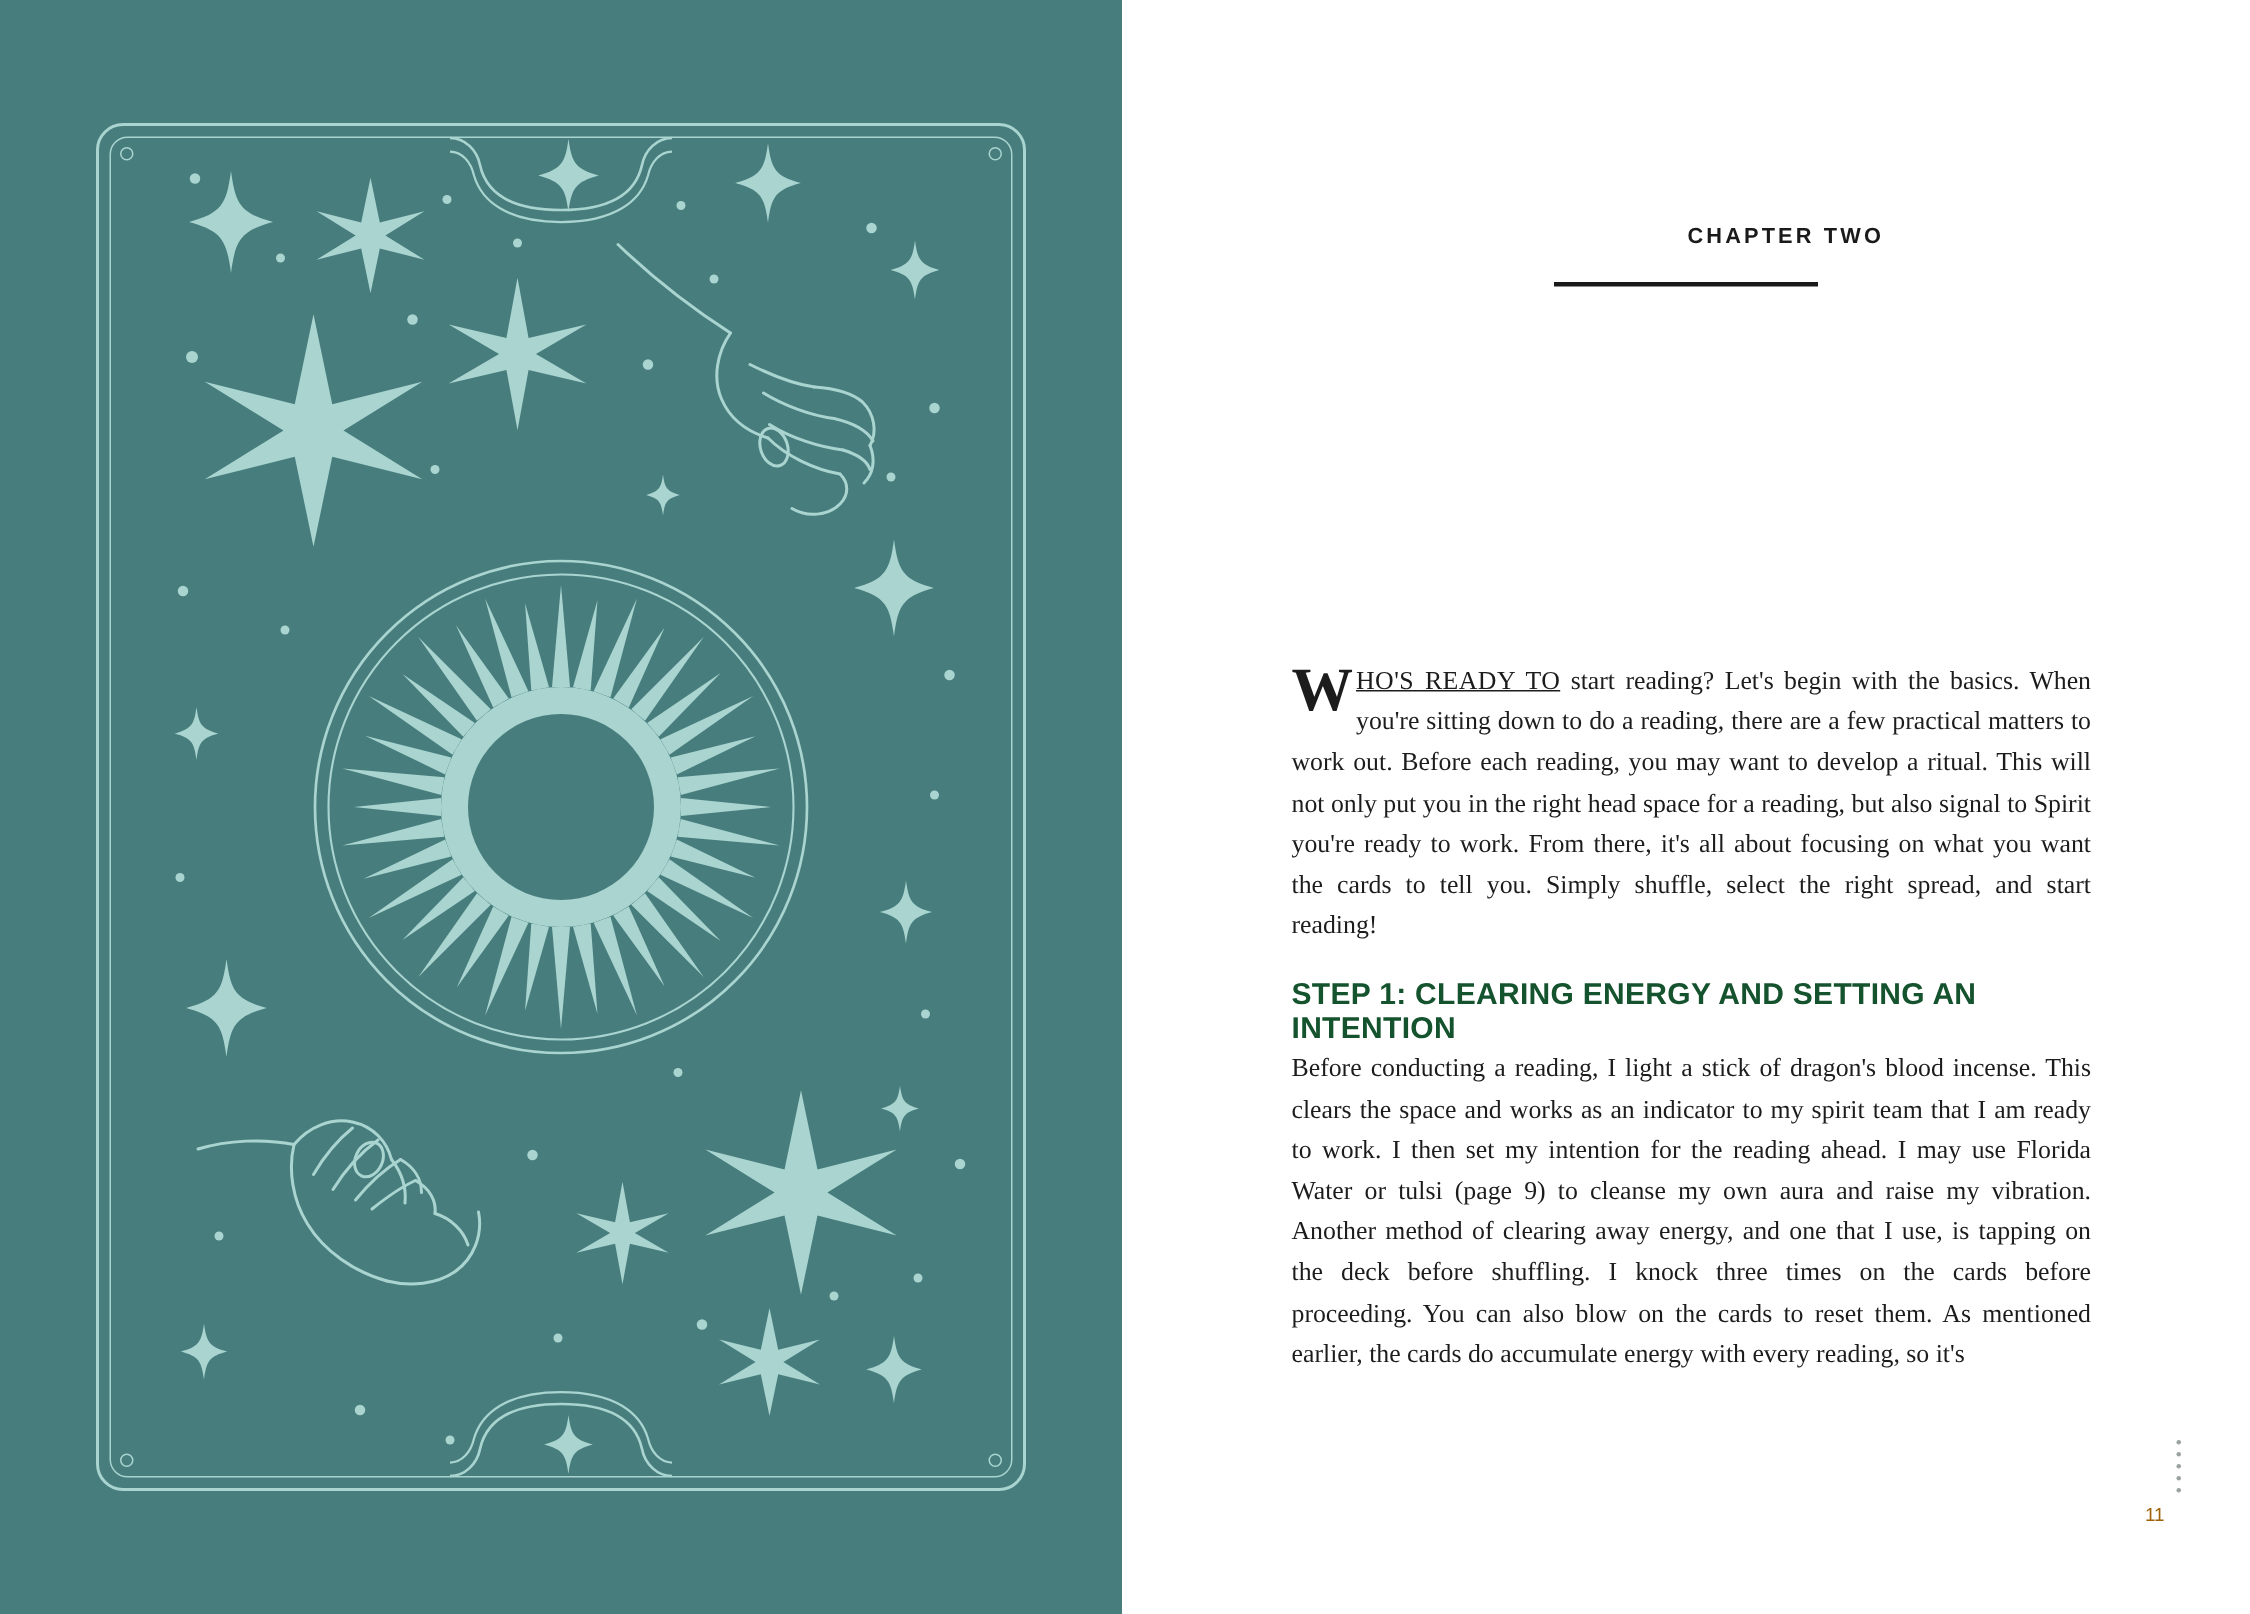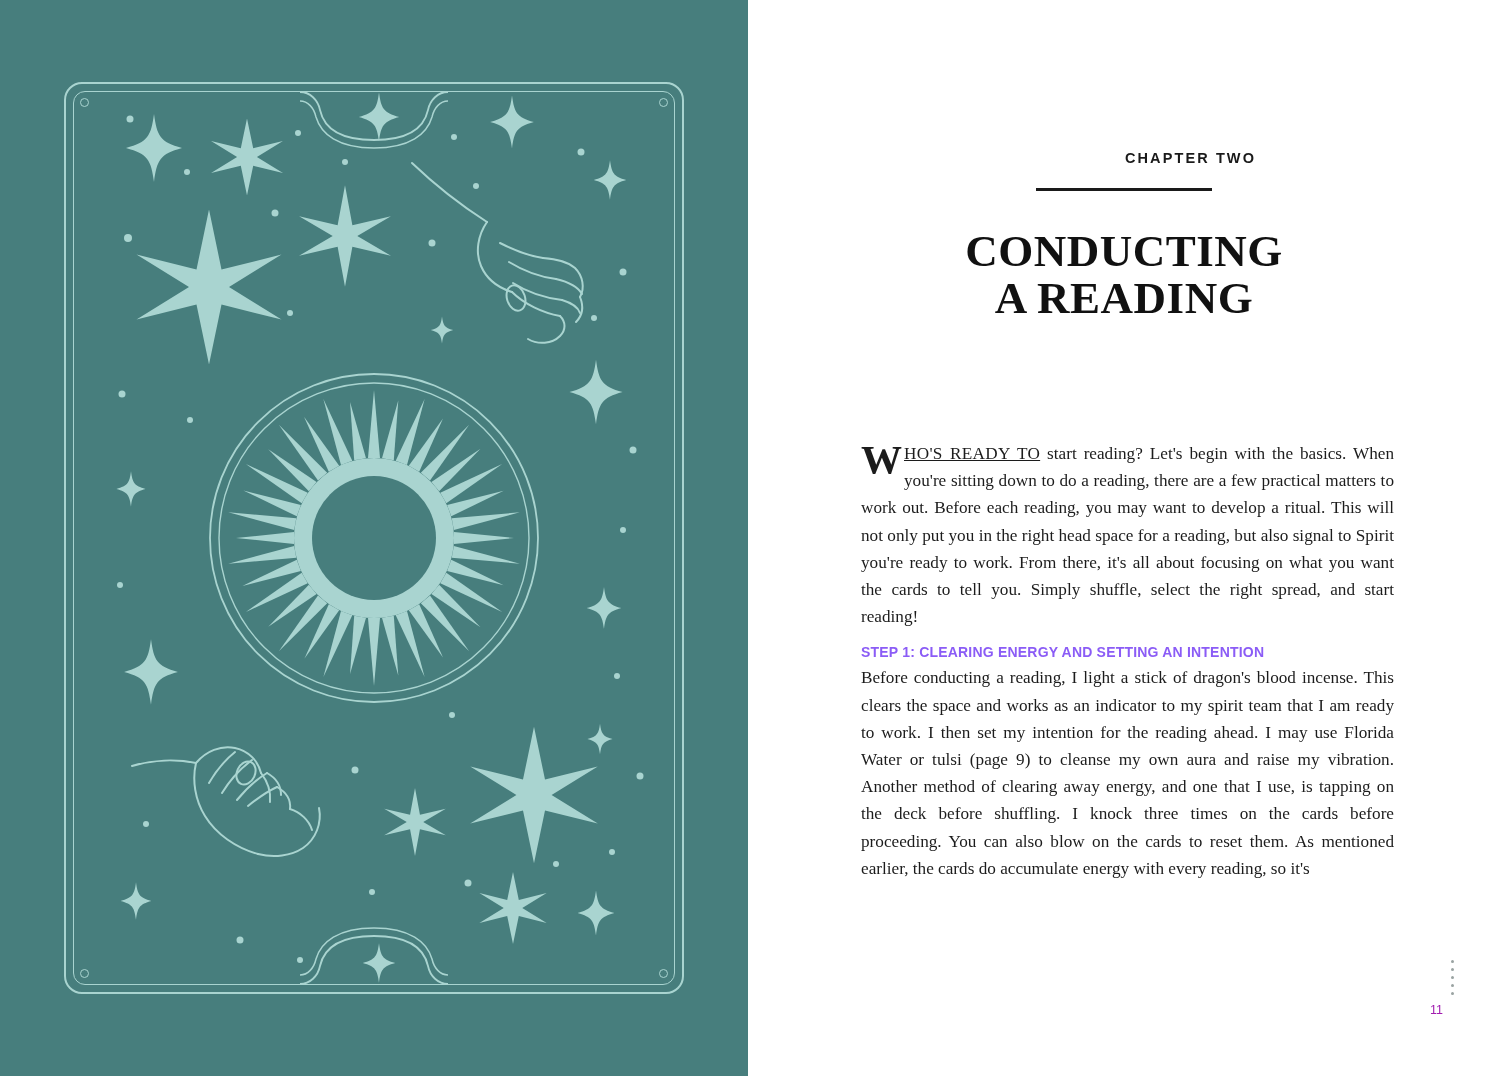--- a/index.html
+++ b/index.html
@@ -126,38 +126,38 @@
     font-weight: bold;
     padding: 2px 2px 0 0;
     font-family: "Liberation Serif", serif;
   }
   .smallcaps-lead {
     font-variant: small-caps;
     letter-spacing: 0.3px;
     text-decoration: underline;
   }
   .step-heading {
-    margin-top: 11px;
+    margin-top: 22px;
     font-family: "Liberation Sans", sans-serif;
     font-weight: bold;
-    font-size: 14px;
+    font-size: 20px;
     line-height: 23px;
     letter-spacing: 0.2px;
-    color: #8b5cf6;
+    color: #14532d;
   }
   .step-body {
     margin-top: 4px;
   }
   .folio {
     position: absolute;
     left: 1430px;
     top: 1003px;
     font-family: "Liberation Sans", sans-serif;
     font-size: 12.5px;
-    color: #a21caf;
+    color: #a16207;
   }
   .folio-ornament {
     position: absolute;
     left: 1451px;
     top: 960px;
     width: 4px;
     height: 34px;
   }
   .folio-ornament i {
     display: block;
@@ -441,24 +441,20 @@
       <span class="corner-dot cd-br"></span>
     </div>
   </div>
 
   <div class="right-page">
 
     <div class="chapter-label">CHAPTER TWO</div>
 
     <div class="chapter-rule"></div>
 
-    <div class="chapter-title">
-      <div>CONDUCTING</div>
-      <div>A READING</div>
-    </div>
 
     <div class="body-col">
       <p class="dropcap-para"><span class="dropcap">W</span><span class="smallcaps-lead">HO'S READY TO</span><span> start reading? Let's begin with the basics. When you're sitting down to do a reading, there are a few practical matters to work out. Before each reading, you may want to develop a ritual. This will not only put you in the right head space for a reading, but also signal to Spirit you're ready to work. From there, it's all about focusing on what you want the cards to tell you. Simply shuffle, select the right spread, and start reading!</span></p>
 
       <div class="step-heading">STEP 1: CLEARING ENERGY AND SETTING AN INTENTION</div>
 
       <p class="step-body">Before conducting a reading, I light a stick of dragon's blood incense. This clears the space and works as an indicator to my spirit team that I am ready to work. I then set my intention for the reading ahead. I may use Florida Water or tulsi (page 9) to cleanse my own aura and raise my vibration. Another method of clearing away energy, and one that I use, is tapping on the deck before shuffling. I knock three times on the cards before proceeding. You can also blow on the cards to reset them. As mentioned earlier, the cards do accumulate energy with every reading, so it's</p>
     </div>
   </div>
 

